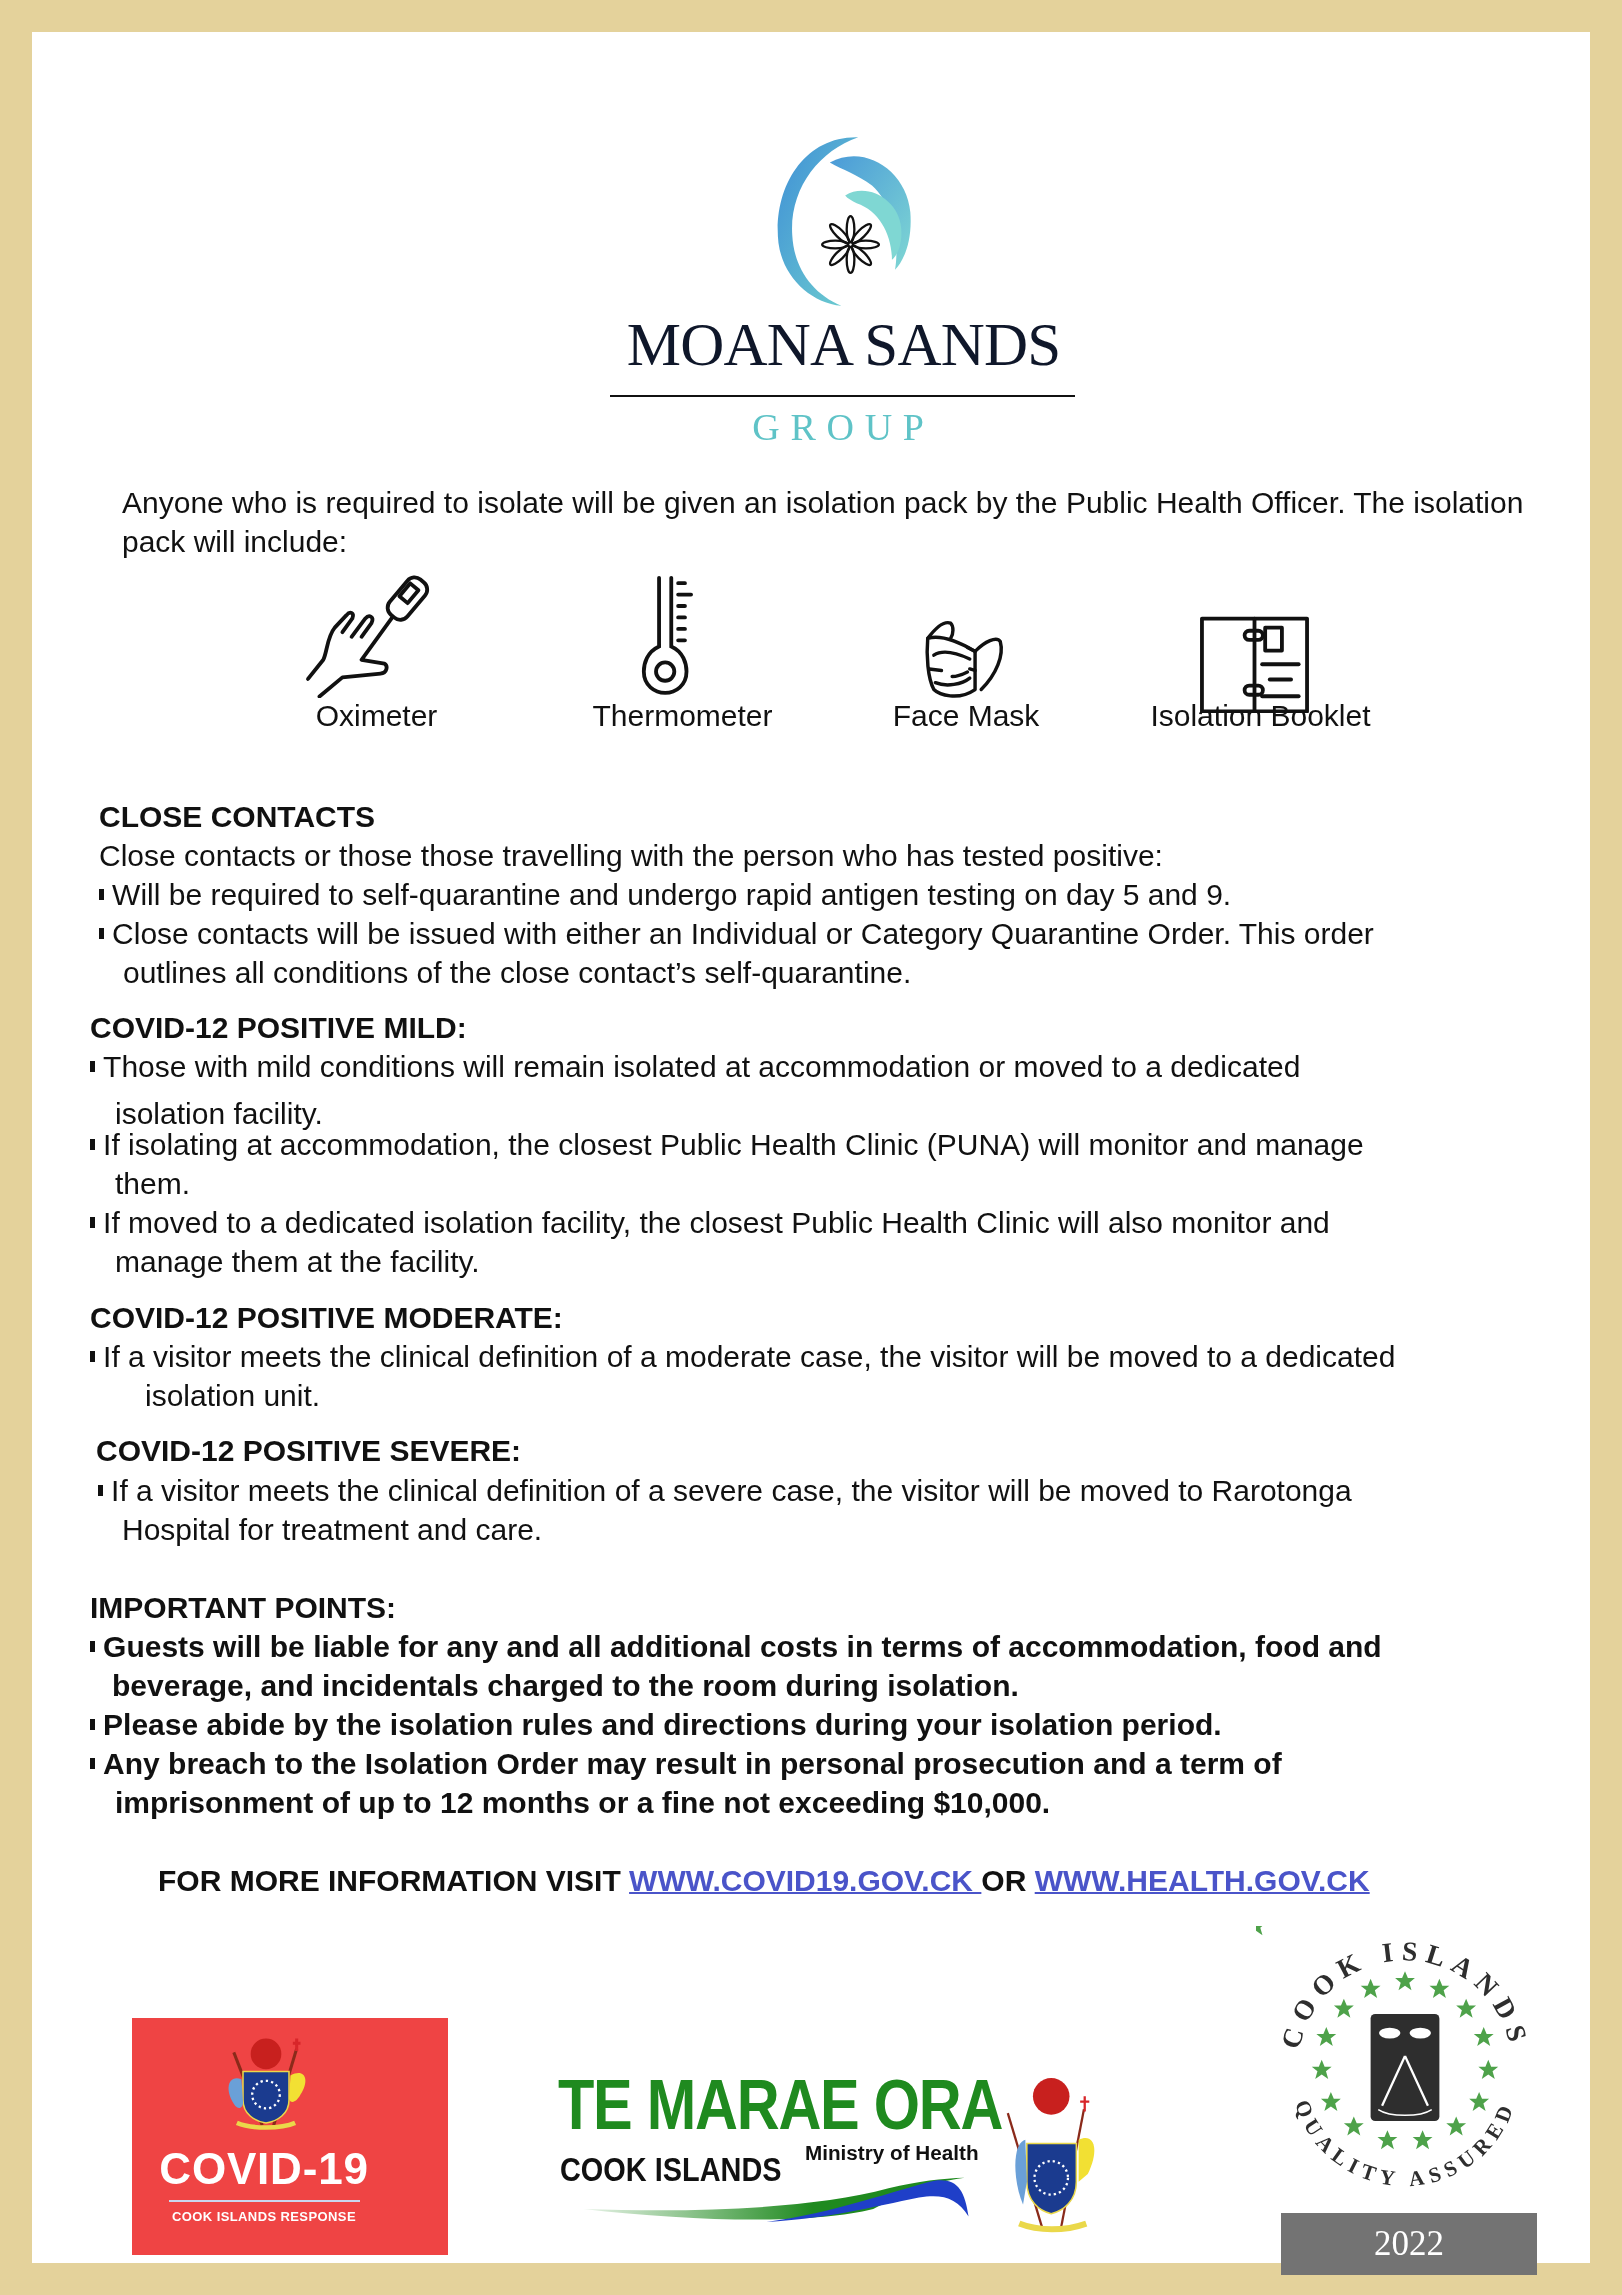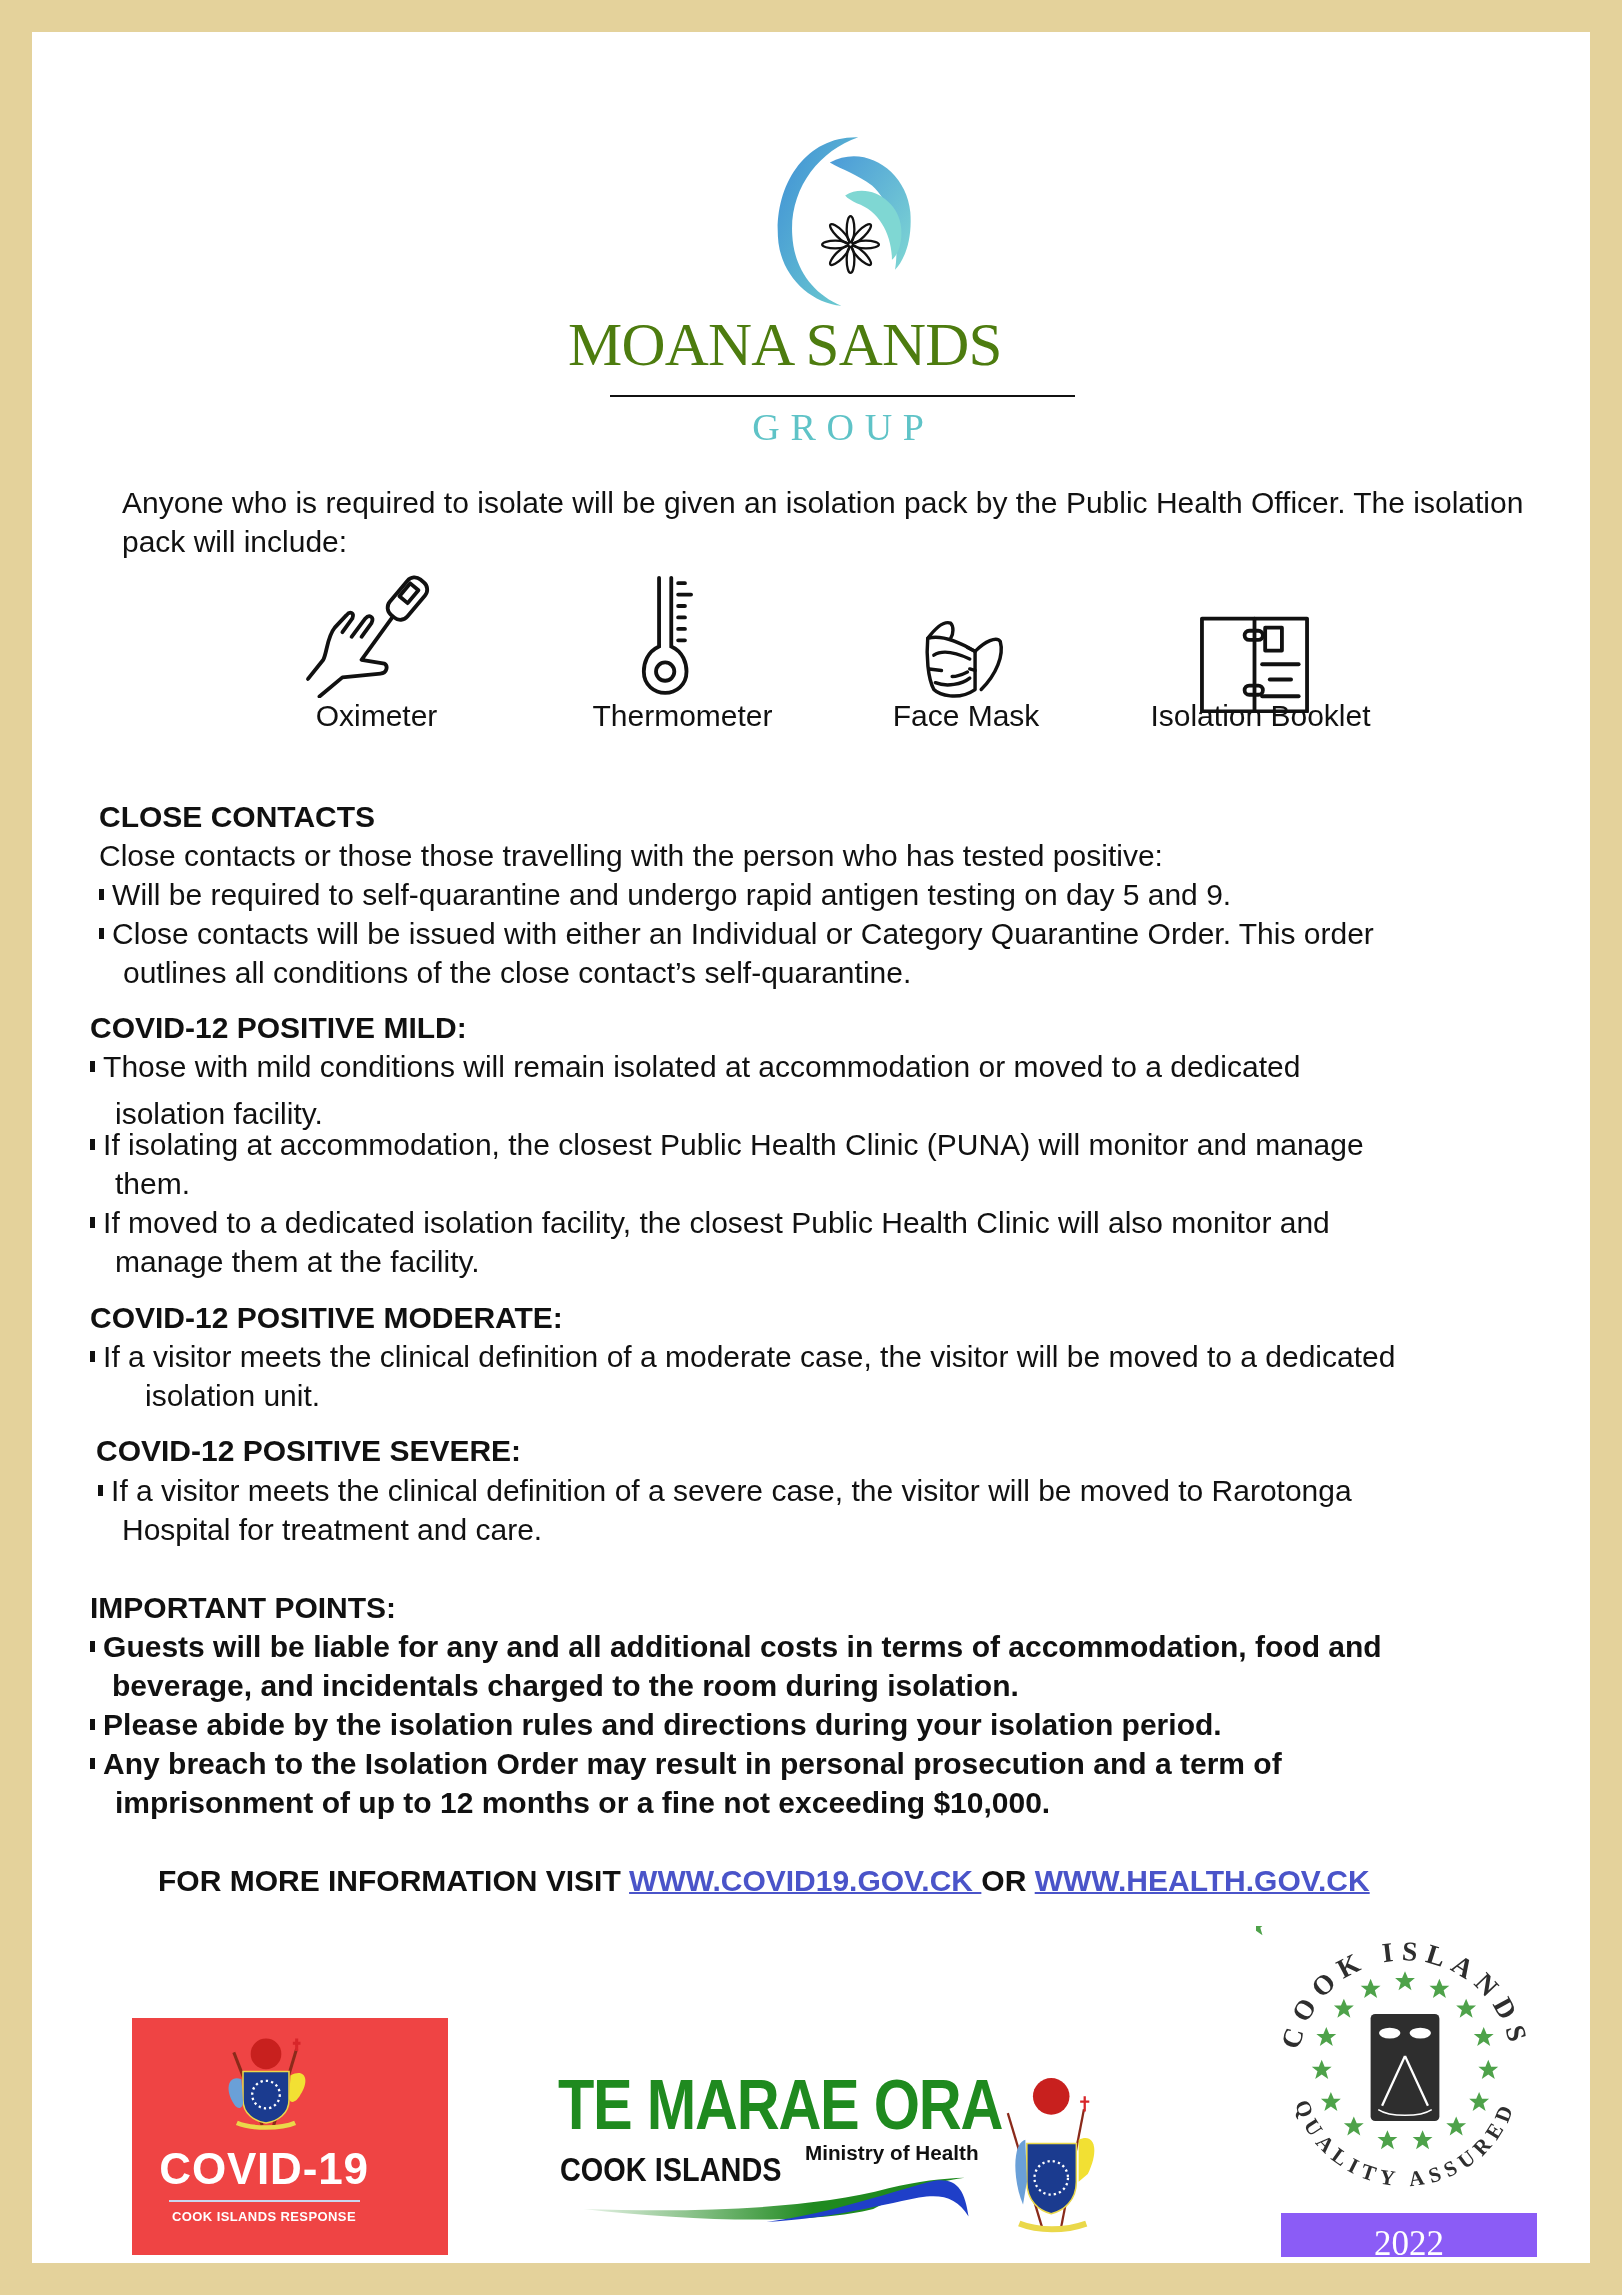--- a/index.html
+++ b/index.html
@@ -15,23 +15,23 @@
     position: absolute;
     left: 32px; top: 32px;
     width: 1558px; height: 2231px;
     background: #ffffff;
   }
   .abs { position: absolute; }
 
   
   .logo-mark { left: 725px; top: 96px; width: 161px; height: 184px; }
   .logo-name {
-    left: 536px; top: 282px; width: 551px; 
+    left: 536px; top: 282px; width: 551px; text-align: center;
     font-family: "Liberation Serif", serif;
-    font-size: 61px; letter-spacing: -0.8px; color: #4d7c0f;
+    font-size: 61px; letter-spacing: -0.8px; color: #0f172a;
     line-height: 1;
   }
   .logo-rule { left: 578px; top: 363px; width: 465px; height: 2.3px; background: #111; }
   .logo-group {
     left: 536px; top: 376px; width: 551px; text-align: center;
     font-family: "Liberation Serif", serif;
     font-size: 38px; letter-spacing: 10.7px; color: #5fc3c7;
     line-height: 1;
   }
 
@@ -70,22 +70,22 @@
   }
   .tmo-cook {
     left: 528px; top: 2118px; font-weight: bold; font-size: 34px; color: #111;
     transform: scaleX(0.85); transform-origin: left;
   }
   .tmo-ministry {
     left: 773px; top: 2109px; font-weight: bold; font-size: 20.7px; color: #111;
   }
 
   .qa-year {
-    left: 1249px; top: 2181px; width: 256px; height: 44px;
-    background: #8b5cf6; color: #fff; text-align: center;
+    left: 1249px; top: 2181px; width: 256px; height: 62px;
+    background: #737373; color: #fff; text-align: center;
     font-family: "Liberation Serif", serif; font-size: 35px; line-height: 61px;
   }
 </style>
 </head>
 <body>
 
 <div class="page">
 
   <svg class="abs logo-mark" viewBox="0 0 210 240">
     <defs>

